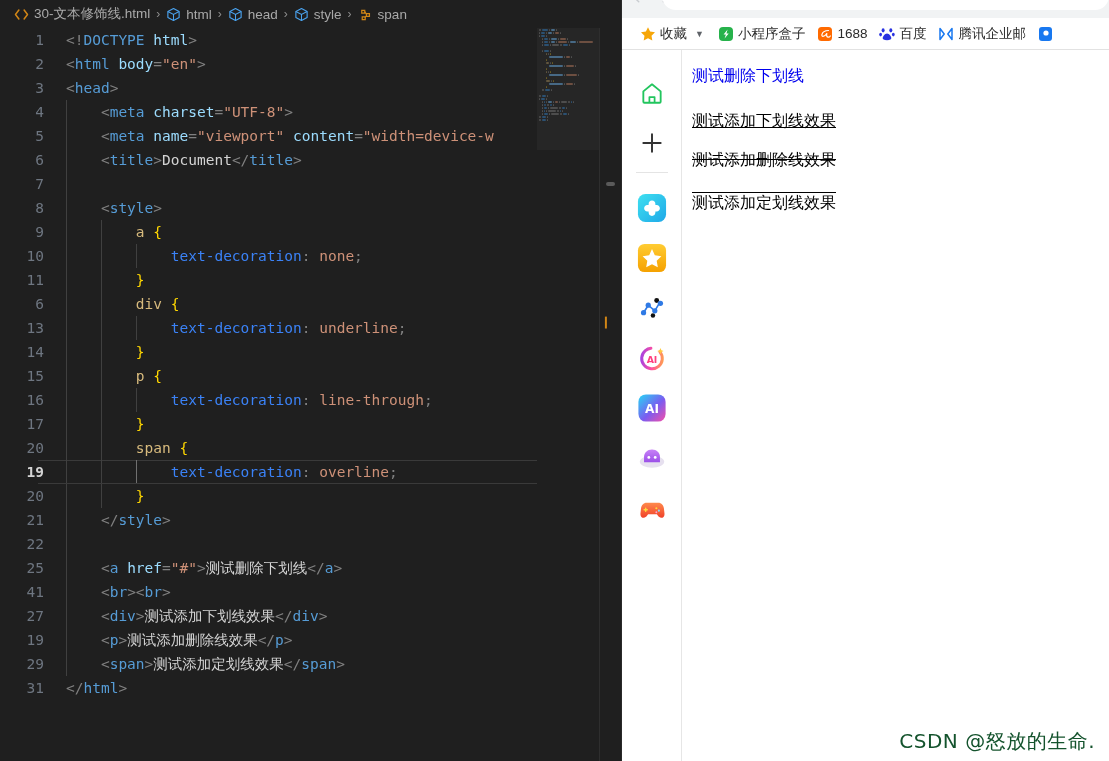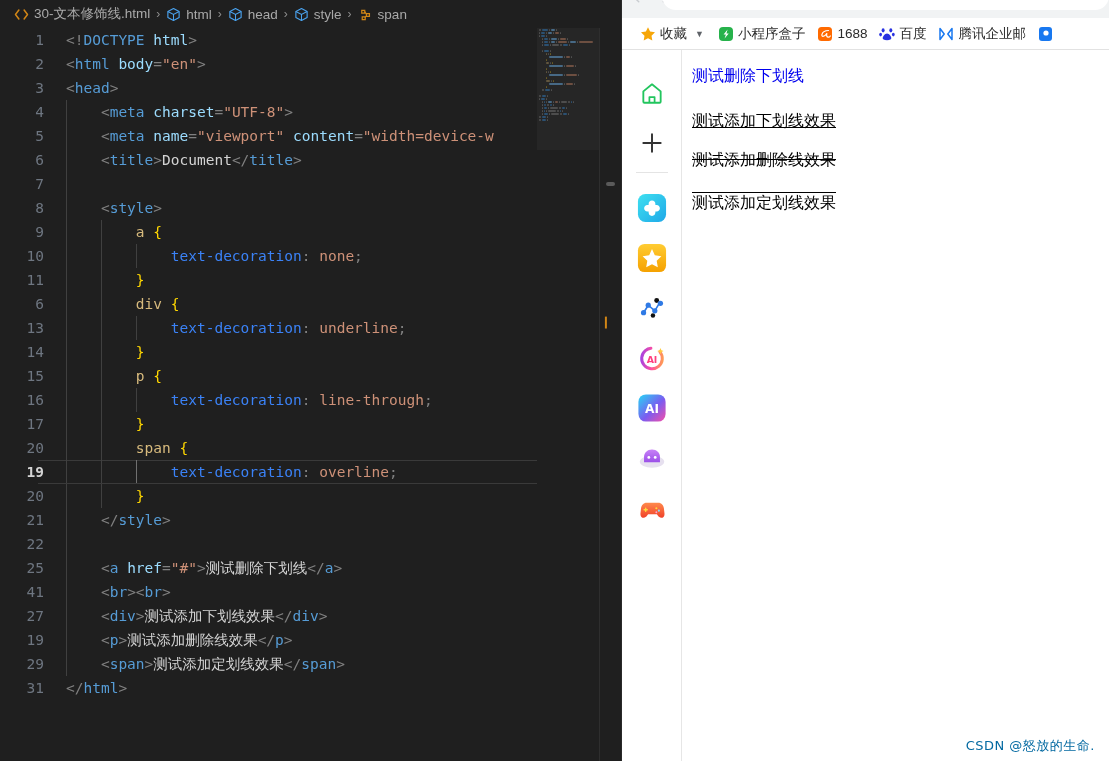--- a/index.html
+++ b/index.html
@@ -185,21 +185,21 @@
   #page-content .pg-a {
     color: #0000ee; text-decoration: none; font-size: 16px;
     display:inline-block;
   }
   #page-content .pg-div { text-decoration: underline; font-size:16px; color:#000; margin-top: 24px;}
   #page-content .pg-p   { text-decoration: line-through; font-size:16px; color:#000; margin-top: 18px;}
   #page-content .pg-span{ text-decoration: overline; font-size:16px; color:#000; display:inline-block; margin-top: 22px;}
 
   #watermark {
     position:absolute; right: 14px; bottom: 6px;
-    color: #0369a1; font-size: 13px;
+    color: #14532d; font-size: 20px;
     font-family: "DejaVu Sans", sans-serif;
     letter-spacing: .5px;
     user-select:none;
   }
 </style>
 </head>
 <body>
 
 <div id="root">
 

